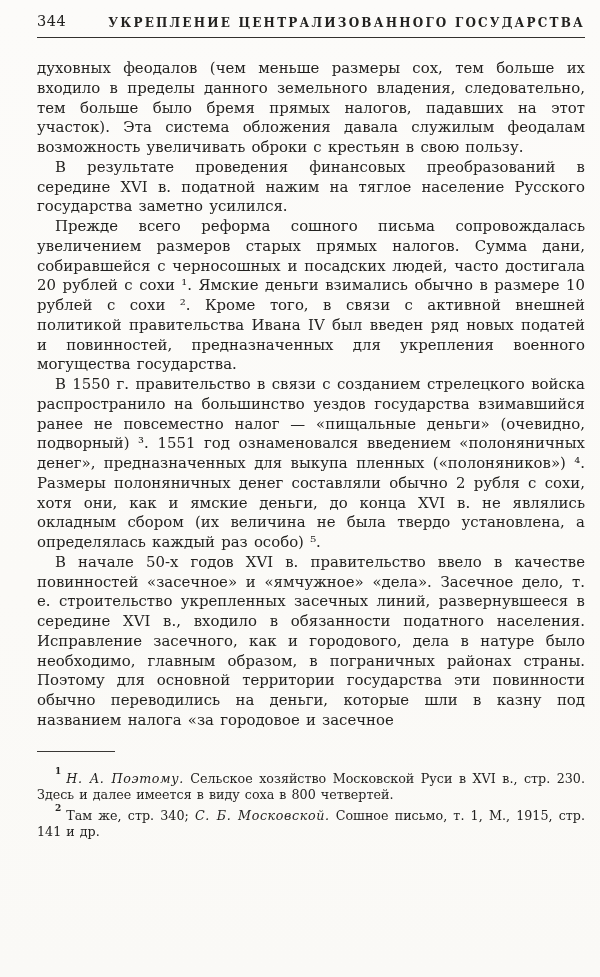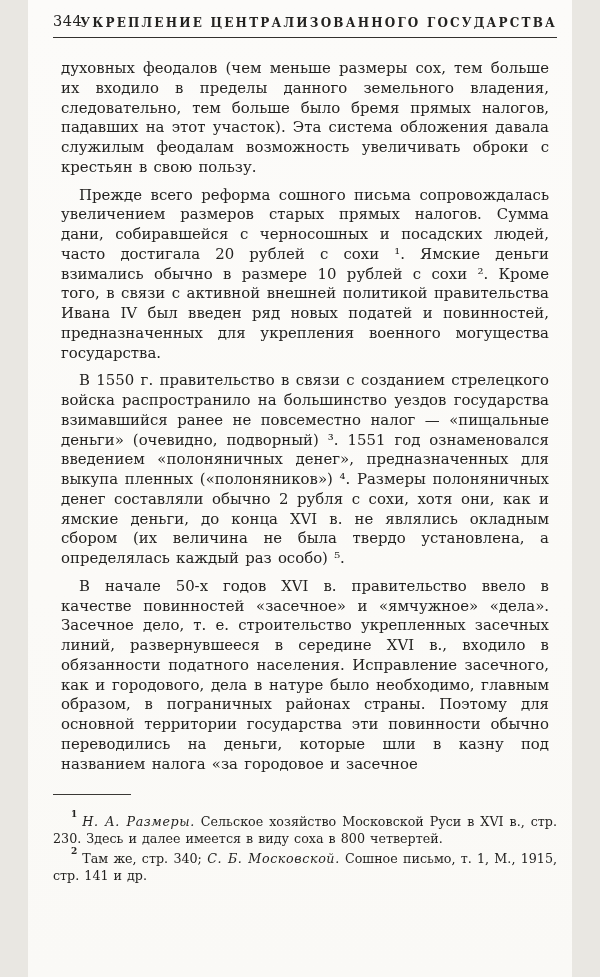--- a/index.html
+++ b/index.html
@@ -2,29 +2,29 @@
 <html lang="ru"><head>
 <meta charset="utf-8">
 <style>
   html, body {
     margin: 0;
     padding: 0;
     background: #e9e7e2;
   }
   .page {
     position: relative;
-    width: 544px;
+    width: 600px;
     height: 977px;
     margin: 0 auto;
     background: #fcfbf9;
     background-image: linear-gradient(180deg, #fcfbf9 0%, #fbfaf7 60%, #faf9f6 100%);
     color: #232220;
     font-family: "DejaVu Serif", "Liberation Serif", serif;
     box-sizing: border-box;
-    padding: 12px 15px 0 25px;
+    padding: 12px 15px 0 37px;
     overflow: hidden;
   }
   
   .running-head {
     position: relative;
     height: 22px;
   }
   .page-num {
     position: absolute;
     left: 0;
@@ -48,21 +48,21 @@
   }
   
   .body-text {
     margin-top: 21px;
     font-size: 14.9px;
     line-height: 19.75px;
     text-align: justify;
     word-spacing: 1.5px;
   }
   .para {
-    margin: 8px;
+    margin: 0;
     text-indent: 18px;
   }
   .para.no-indent {
     text-indent: 0;
   }
   
   .fn-rule {
     border: none;
     border-top: 1.2px solid #3a3835;
     width: 78px;
@@ -98,26 +98,27 @@
 <div class="page">
 
   <header class="running-head">
     <span class="page-num">344</span>
     <span class="run-title">УКРЕПЛЕНИЕ ЦЕНТРАЛИЗОВАННОГО ГОСУДАРСТВА</span>
   </header>
   <hr class="head-rule">
 
   <main class="body-text">
     <p class="para no-indent">духовных феодалов (чем меньше размеры сох, тем больше их входило в пределы данного земельного владения, следовательно, тем больше было бремя прямых налогов, падавших на этот участок). Эта система обложения давала служилым феодалам возможность увеличивать оброки с крестьян в свою пользу.</p>
+    <p class="para">В результате проведения финансовых преобразований в середине XVI в. податной нажим на тяглое население Русского государства заметно усилился.</p>
     <p class="para">Прежде всего реформа сошного письма сопровождалась увеличением размеров старых прямых налогов. Сумма дани, собиравшейся с черносошных и посадских людей, часто достигала 20 рублей с сохи&nbsp;¹. Ямские деньги взимались обычно в размере 10 рублей с сохи&nbsp;². Кроме того, в связи с активной внешней политикой правительства Ивана IV был введен ряд новых податей и повинностей, предназначенных для укрепления военного могущества государства.</p>
     <p class="para">В 1550 г. правительство в связи с созданием стрелецкого войска распространило на большинство уездов государства взимавшийся ранее не повсеместно налог — «пищальные деньги» (очевидно, подворный)&nbsp;³. 1551 год ознаменовался введением «полоняничных денег», предназначенных для выкупа пленных («полоняников»)&nbsp;⁴. Размеры полоняничных денег составляли обычно 2 рубля с сохи, хотя они, как и ямские деньги, до конца XVI в. не являлись окладным сбором (их величина не была твердо установлена, а определялась каждый раз особо)&nbsp;⁵.</p>
     <p class="para">В начале 50-х годов XVI в. правительство ввело в качестве повинностей «засечное» и «ямчужное» «дела». Засечное дело, т. е. строительство укрепленных засечных линий, развернувшееся в середине XVI в., входило в обязанности податного населения. Исправление засечного, как и городового, дела в натуре было необходимо, главным образом, в пограничных районах страны. Поэтому для основной территории государства эти повинности обычно переводились на деньги, которые шли в казну под названием налога «за городовое и засечное</p>
   </main>
 
   <hr class="fn-rule">
 
   <section class="footnotes">
-    <p class="fn"><sup class="fn-num">1</sup><span></span><i class="fn-author">Н. А. Размеры.</i><span> Сельское хозяйство Московской Руси в XVI в., стр. 230. Здесь и далее имеется в виду соха в 800 четвертей.</span></p>
+    <p class="fn"><sup class="fn-num">1</sup><span></span><i class="fn-author">Н. А. Поэтому.</i><span> Сельское хозяйство Московской Руси в XVI в., стр. 230. Здесь и далее имеется в виду соха в 800 четвертей.</span></p>
     <p class="fn"><sup class="fn-num">2</sup><span>Там же, стр. 340; </span><i class="fn-author">С. Б. Московской.</i><span> Сошное письмо, т. 1, М., 1915, стр. 141 и др.</span></p>
 
   </section>
 
 </div>
 
 </body></html>

